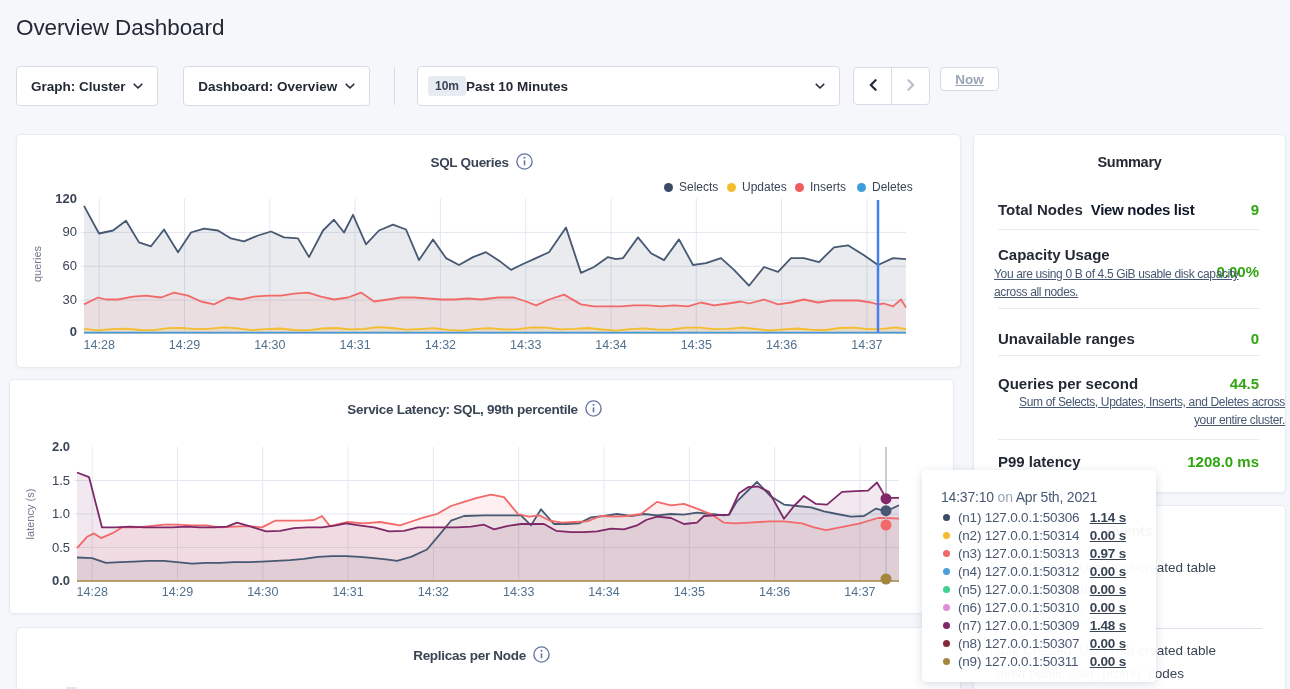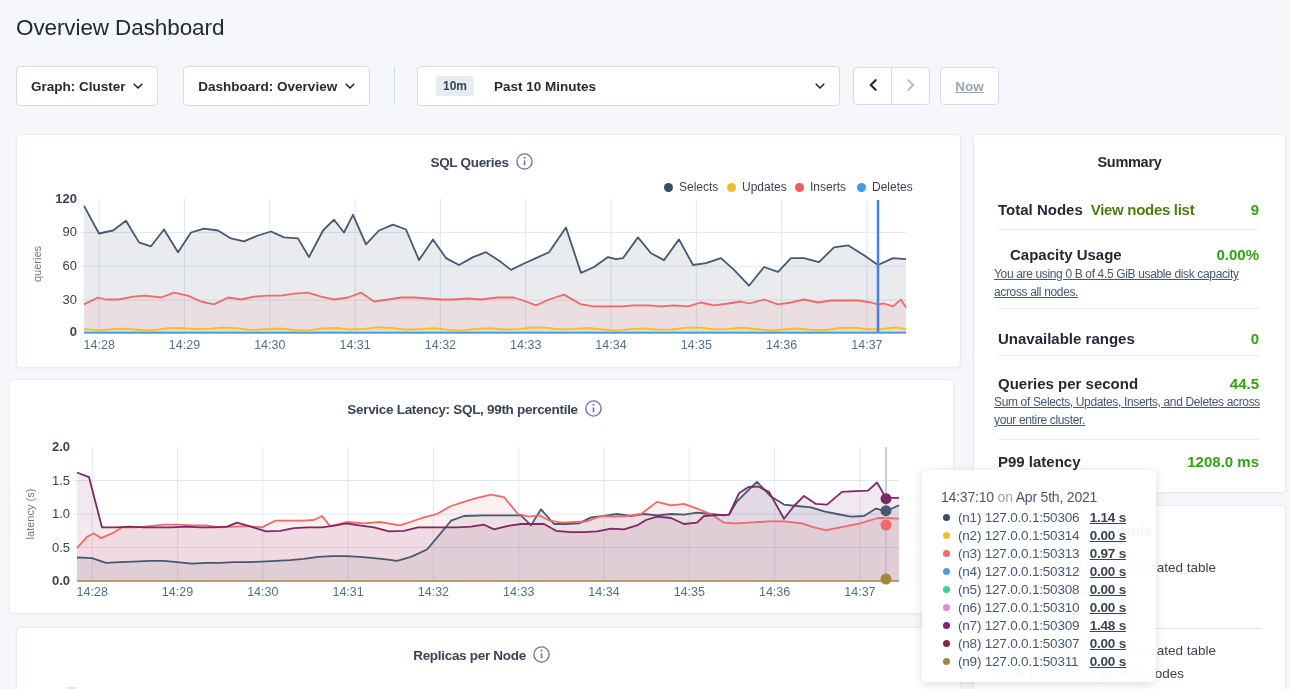--- a/index.html
+++ b/index.html
@@ -20,37 +20,37 @@
 
 <div class="abs" style="left:16px;top:15px;font-size:22.5px;letter-spacing:-0.1px;color:#242a35;">Overview Dashboard</div>
 
 <div class="ctl" style="left:16px;top:66px;width:142px;height:40px;">Graph:&nbsp;Cluster&nbsp;&nbsp;<svg width="10" height="7" viewBox="0 0 10 7" style="vertical-align:1px">
       <path d="M1.2 1.2 L5 5 L8.8 1.2" fill="none" stroke="#242a35" stroke-width="1.6" stroke-linecap="round" stroke-linejoin="round"></path>
     </svg></div>
 <div class="ctl" style="left:183px;top:66px;width:187px;height:40px;">Dashboard:&nbsp;Overview&nbsp;&nbsp;<svg width="10" height="7" viewBox="0 0 10 7" style="vertical-align:1px">
       <path d="M1.2 1.2 L5 5 L8.8 1.2" fill="none" stroke="#242a35" stroke-width="1.6" stroke-linecap="round" stroke-linejoin="round"></path>
     </svg></div>
 <div class="abs" style="left:394px;top:67px;width:1px;height:38px;background:#d4dbe7;"></div>
-<div class="ctl" style="left:417px;top:66px;width:423px;height:40px;justify-content:space-between;padding-left:18px;">
+<div class="ctl" style="left:417px;top:66px;width:423px;height:40px;justify-content:space-between;padding-left:10px;">
   <span style="background:#e7ecf3;border-radius:3px;font-size:12px;font-weight:bold;color:#394455;padding:3px 7px;">10m</span>
-  <span style="margin-left:20px;">Past 10 Minutes</span>
+  <span style="margin-left:0;">Past 10 Minutes</span>
   <span style="margin-left:auto;margin-right:14px;"><svg width="10" height="7" viewBox="0 0 10 7" style="vertical-align:1px">
         <path d="M1.2 1.2 L5 5 L8.8 1.2" fill="none" stroke="#242a35" stroke-width="1.6" stroke-linecap="round" stroke-linejoin="round"></path>
       </svg></span>
 </div>
 <div class="ctl" style="left:853px;top:67px;width:77px;height:38px;padding:0;">
   <span style="flex:1;text-align:center;"><svg width="8" height="12" viewBox="0 0 8 12">
         <path d="M6.6 1.2 L1.8 6 L6.6 10.8" fill="none" stroke="#242a35" stroke-width="2.2" stroke-linecap="round" stroke-linejoin="round"></path>
       </svg></span>
   <span style="width:1px;height:38px;background:#d6dbe7;"></span>
   <span style="flex:1;text-align:center;"><svg width="8" height="12" viewBox="0 0 8 12">
         <path d="M1.4 1.2 L6.2 6 L1.4 10.8" fill="none" stroke="#b9c0cc" stroke-width="2.2" stroke-linecap="round" stroke-linejoin="round"></path>
       </svg></span>
 </div>
-<div class="ctl" style="left:940px;top:67px;width:59px;height:38px;color:#9aa5b5;text-decoration:underline;">Now</div>
+<div class="ctl" style="left:940px;top:67px;width:59px;height:24px;color:#9aa5b5;text-decoration:underline;">Now</div>
 
 <div class="card" style="left:16px;top:134px;width:945px;height:234px;">
   <div class="ctitle" style="top:18px;">SQL Queries&nbsp; <svg width="17" height="17" viewBox="0 0 17 17" style="vertical-align:-3px">
         <circle cx="8.5" cy="8.5" r="7.6" fill="none" stroke="#6576a5" stroke-width="1.4"></circle>
         <line x1="8.5" y1="7.4" x2="8.5" y2="12.3" stroke="#6576a5" stroke-width="1.6"></line>
         <circle cx="8.5" cy="4.8" r="1" fill="#6576a5"></circle>
       </svg></div>
   <div class="leg" style="left:647px;"><span class="ldot" style="background:#394c66"></span>Selects</div>
   <div class="leg" style="left:710px;"><span class="ldot" style="background:#f2be2c"></span>Updates</div>
   <div class="leg" style="left:778px;"><span class="ldot" style="background:#ef5c5c"></span>Inserts</div>
@@ -154,40 +154,40 @@
         <circle cx="8.5" cy="4.8" r="1" fill="#6576a5"></circle>
       </svg></div>
 </div>
 
 <div class="abs" style="left:66px;top:687px;width:11px;height:2px;background:#e3e8ef;border-radius:1px;"></div>
 
 <div class="card" style="left:973px;top:134px;width:313px;height:359px;">
   <div class="ctitle" style="top:19px;font-size:14.5px;color:#242a35;padding-right:0;">Summary</div>
   <div class="abs" style="left:24px;top:66px;right:26px;display:flex;align-items:baseline;">
     <span class="sumlabel">Total Nodes</span>
-    <span style="margin-left:8px;font-size:15px;font-weight:bold;letter-spacing:-0.3px;color:#4d7c0f;">View nodes list</span>
+    <span style="margin-left:8px;font-size:15px;font-weight:bold;letter-spacing:-0.3px;color:#0f172a;">View nodes list</span>
     <span class="green" style="margin-left:auto;">9</span>
   </div>
   <div class="divider" style="top:94px;"></div>
-  <div class="abs" style="left:36px;top:111px;right:26px;display:flex;">
+  <div class="abs" style="left:24px;top:111px;right:26px;display:flex;flex-direction:column;">
     <span class="sumlabel">Capacity Usage</span>
       <span class="green" style="margin-left:auto;">0.00%</span>
   </div>
   <div class="subtxt" style="top:130px;white-space:nowrap;">You are using 0 B of 4.5 GiB usable disk capacity<br>across all nodes.</div>
   <div class="divider" style="top:173px;"></div>
   <div class="abs" style="left:24px;top:195px;right:26px;display:flex;">
     <span class="sumlabel">Unavailable ranges</span>
       <span class="green" style="margin-left:auto;">0</span>
   </div>
   <div class="divider" style="top:220px;"></div>
   <div class="abs" style="left:24px;top:240px;right:26px;display:flex;">
     <span class="sumlabel">Queries per second</span>
       <span class="green" style="margin-left:auto;">44.5</span>
   </div>
-  <div class="subtxt" style="top:258px;white-space:nowrap;">Sum of Selects, Updates, Inserts, and Deletes across<br>your entire cluster.</div>
+  <div class="subtxt" style="top:258px;white-space:nowrap;text-align:right;">Sum of Selects, Updates, Inserts, and Deletes across<br>your entire cluster.</div>
   <div class="divider" style="top:304px;"></div>
   <div class="abs" style="left:24px;top:318px;right:26px;display:flex;">
     <span class="sumlabel">P99 latency</span>
       <span class="green" style="margin-left:auto;">1208.0 ms</span>
   </div>
 </div>
 
 <div class="card" style="left:973px;top:505px;width:313px;height:200px;">
   <div class="ctitle" style="top:17px;font-size:14.5px;color:#242a35;padding-right:0;">Events</div>
   <div class="abs" style="top:560px;"></div>

